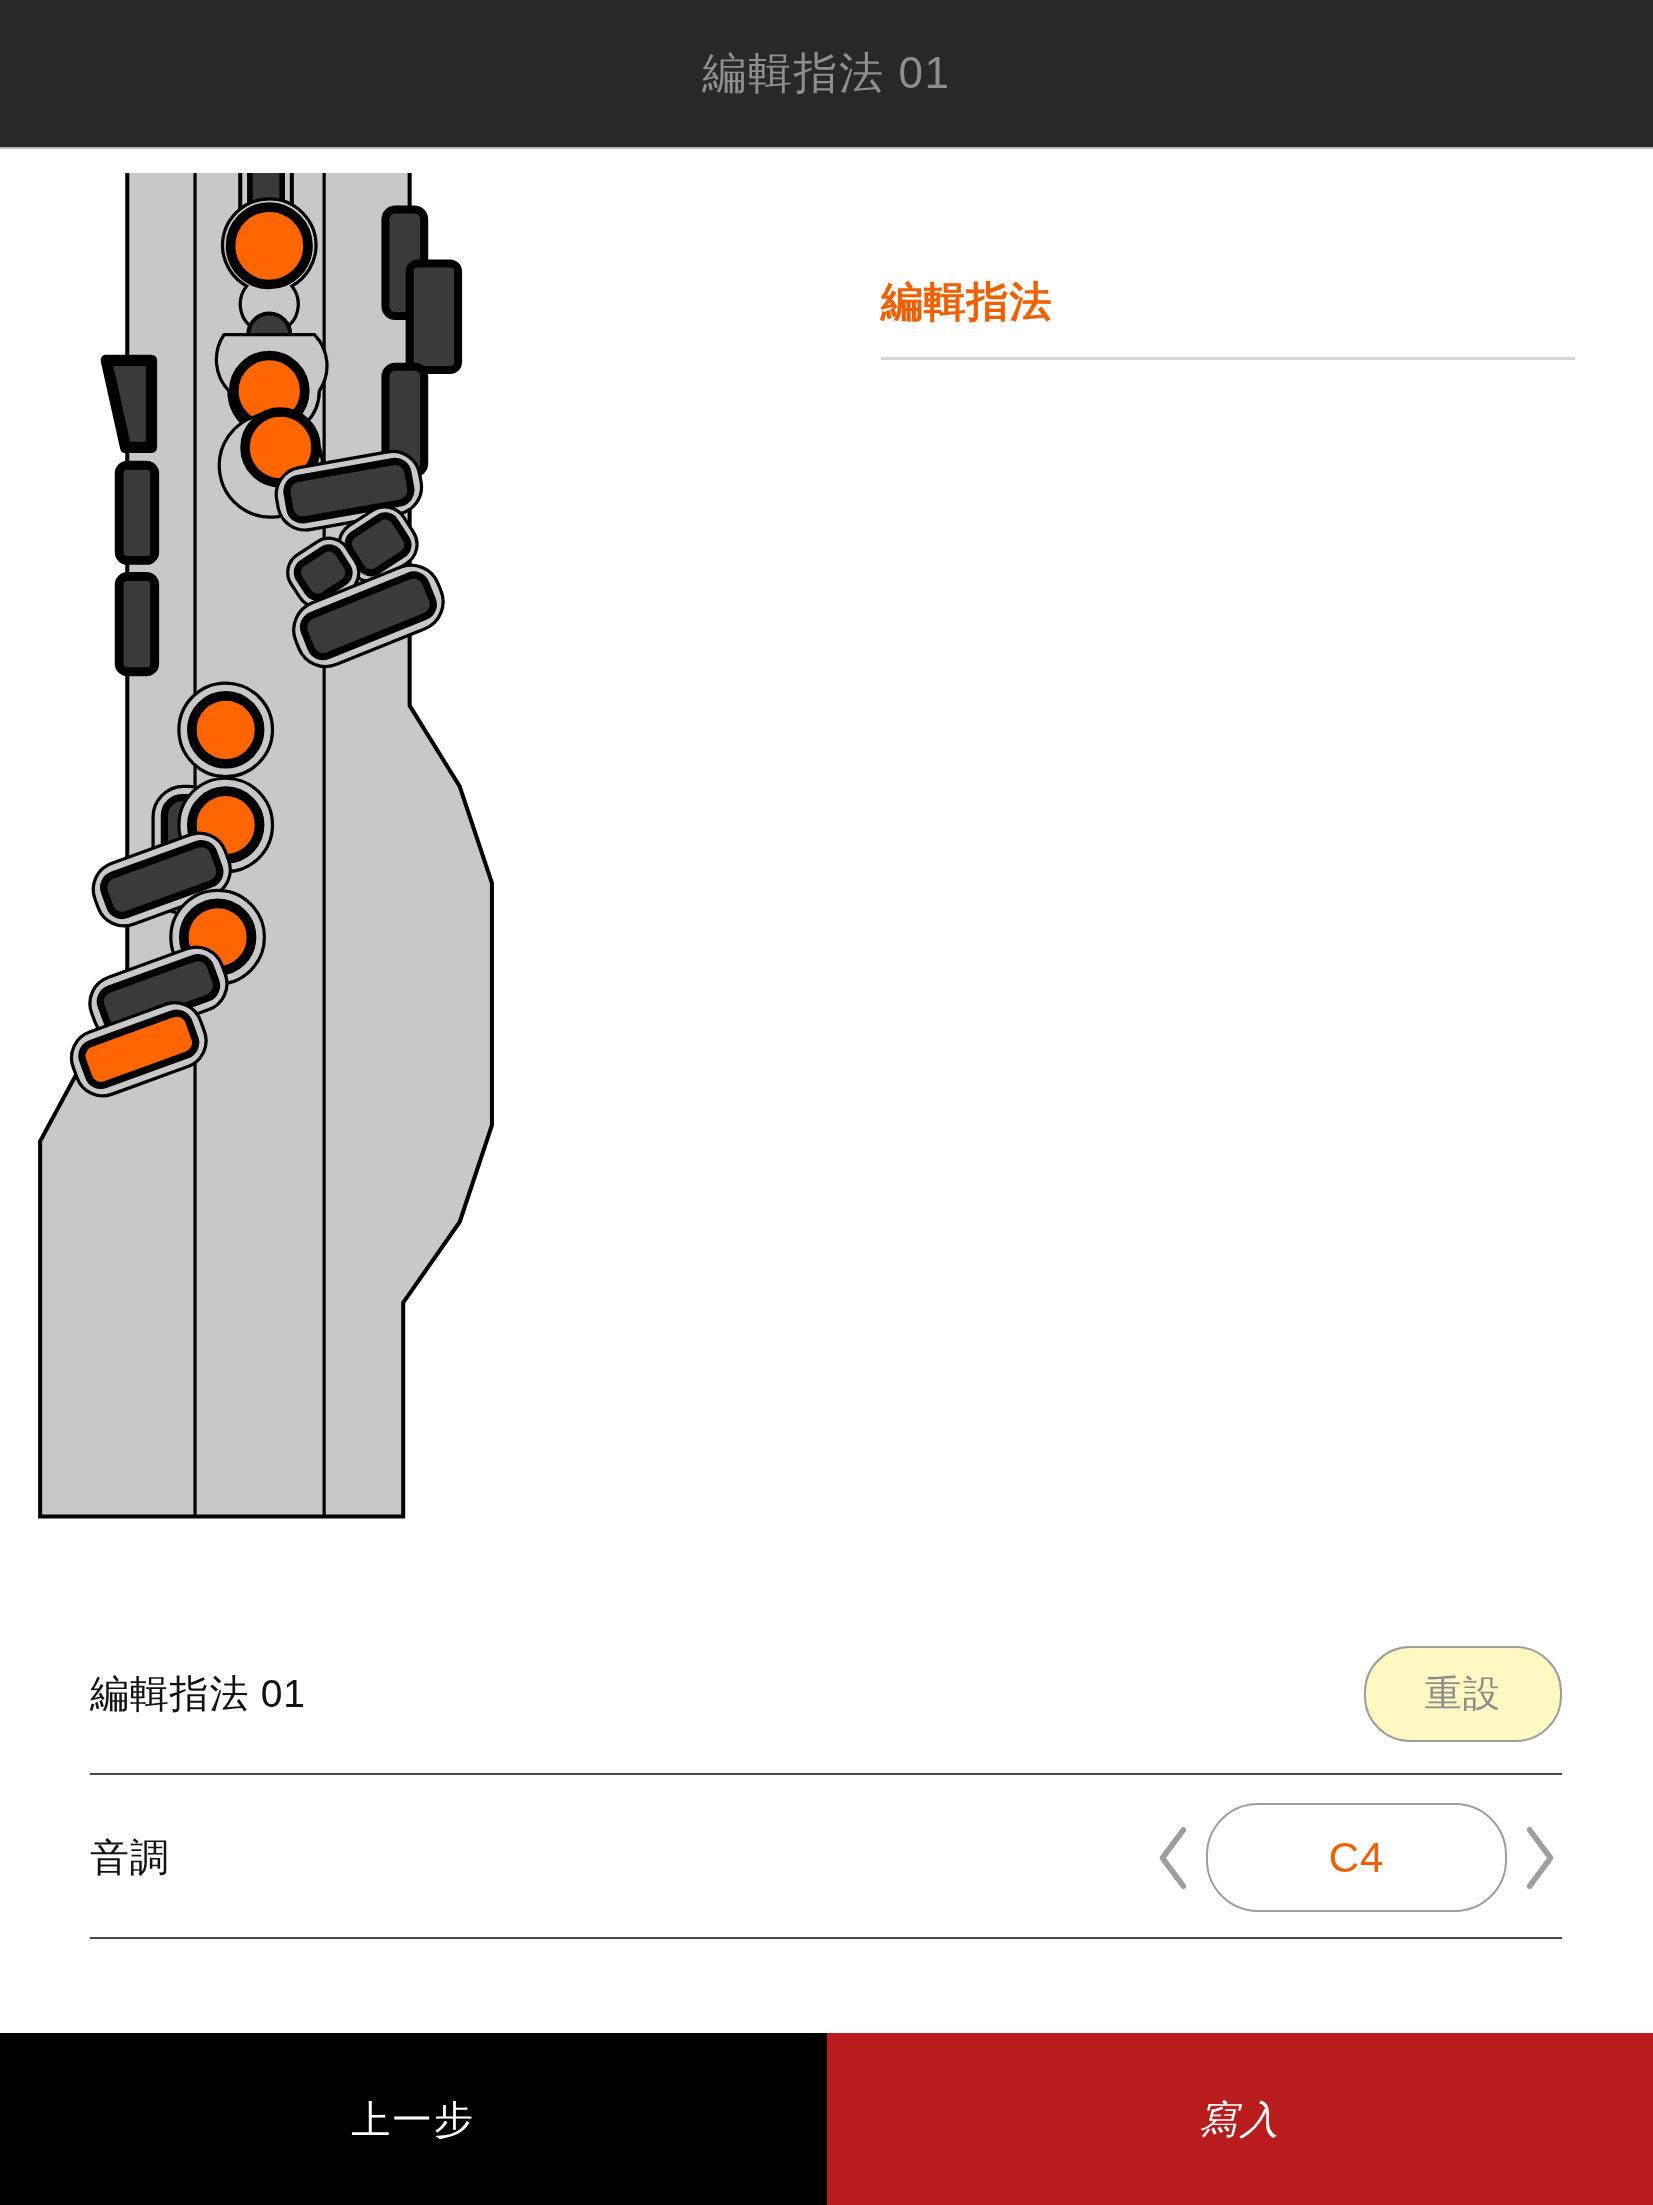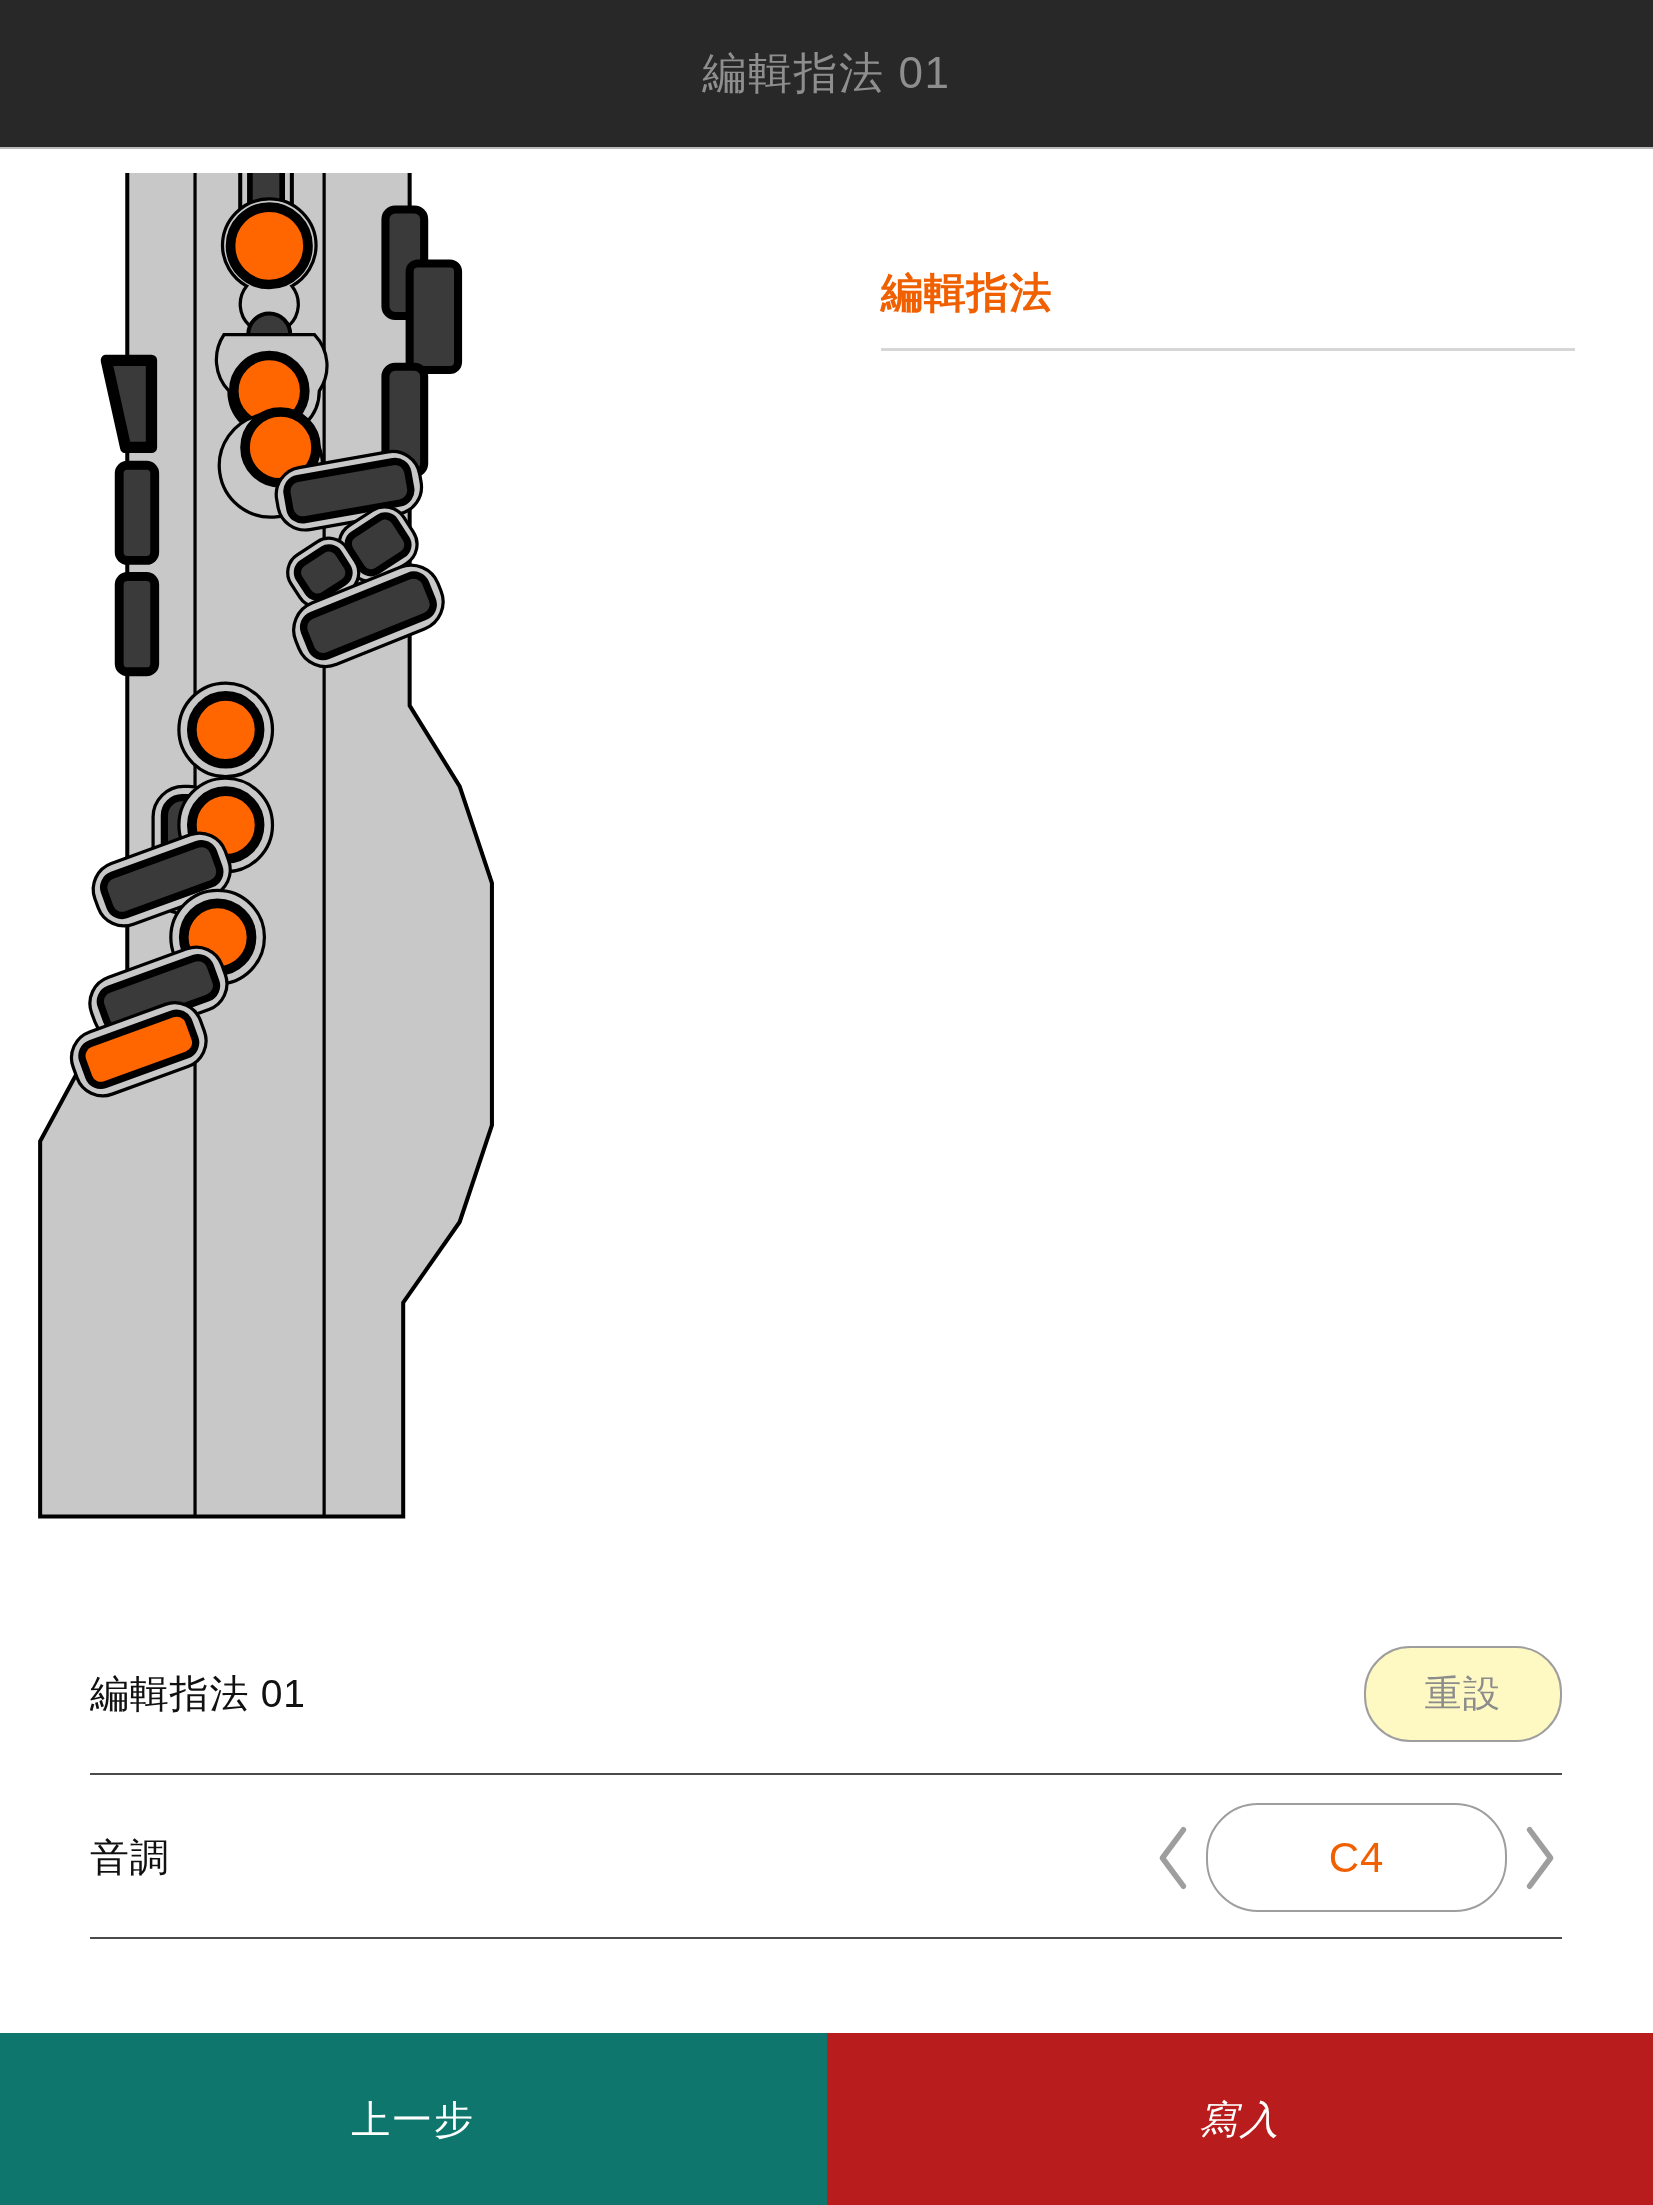--- a/index.html
+++ b/index.html
@@ -47,21 +47,21 @@
     position: absolute;
     left: 24px;
     top: 24px;
     width: 831px;
     height: 1388px;
   }
 
   #info-panel {
     position: absolute;
     left: 881px;
-    top: 116px;
+    top: 125px;
     width: 694px;
   }
   #info-heading {
     color: #f06000;
     font-size: 42px;
     font-weight: bold;
     margin: 0 0 27.4px 0;
     letter-spacing: 0.8px;
   }
   #info-divider {
@@ -167,21 +167,21 @@
   .bottom-btn {
     flex: 1 1 50%;
     display: flex;
     align-items: center;
     justify-content: center;
     font-size: 39px;
     color: #ffffff;
     cursor: pointer;
     letter-spacing: 2.4px;
   }
-  #prev-button { background: #0f766e; }
+  #prev-button { background: #000000; }
   #write-button { background: #b91c1c; font-style: italic; }
 </style>
 </head>
 <body>
 
 <div id="header-bar">
   <div id="header-title">編輯指法 01</div>
 </div>
 
 <div id="content-area">

